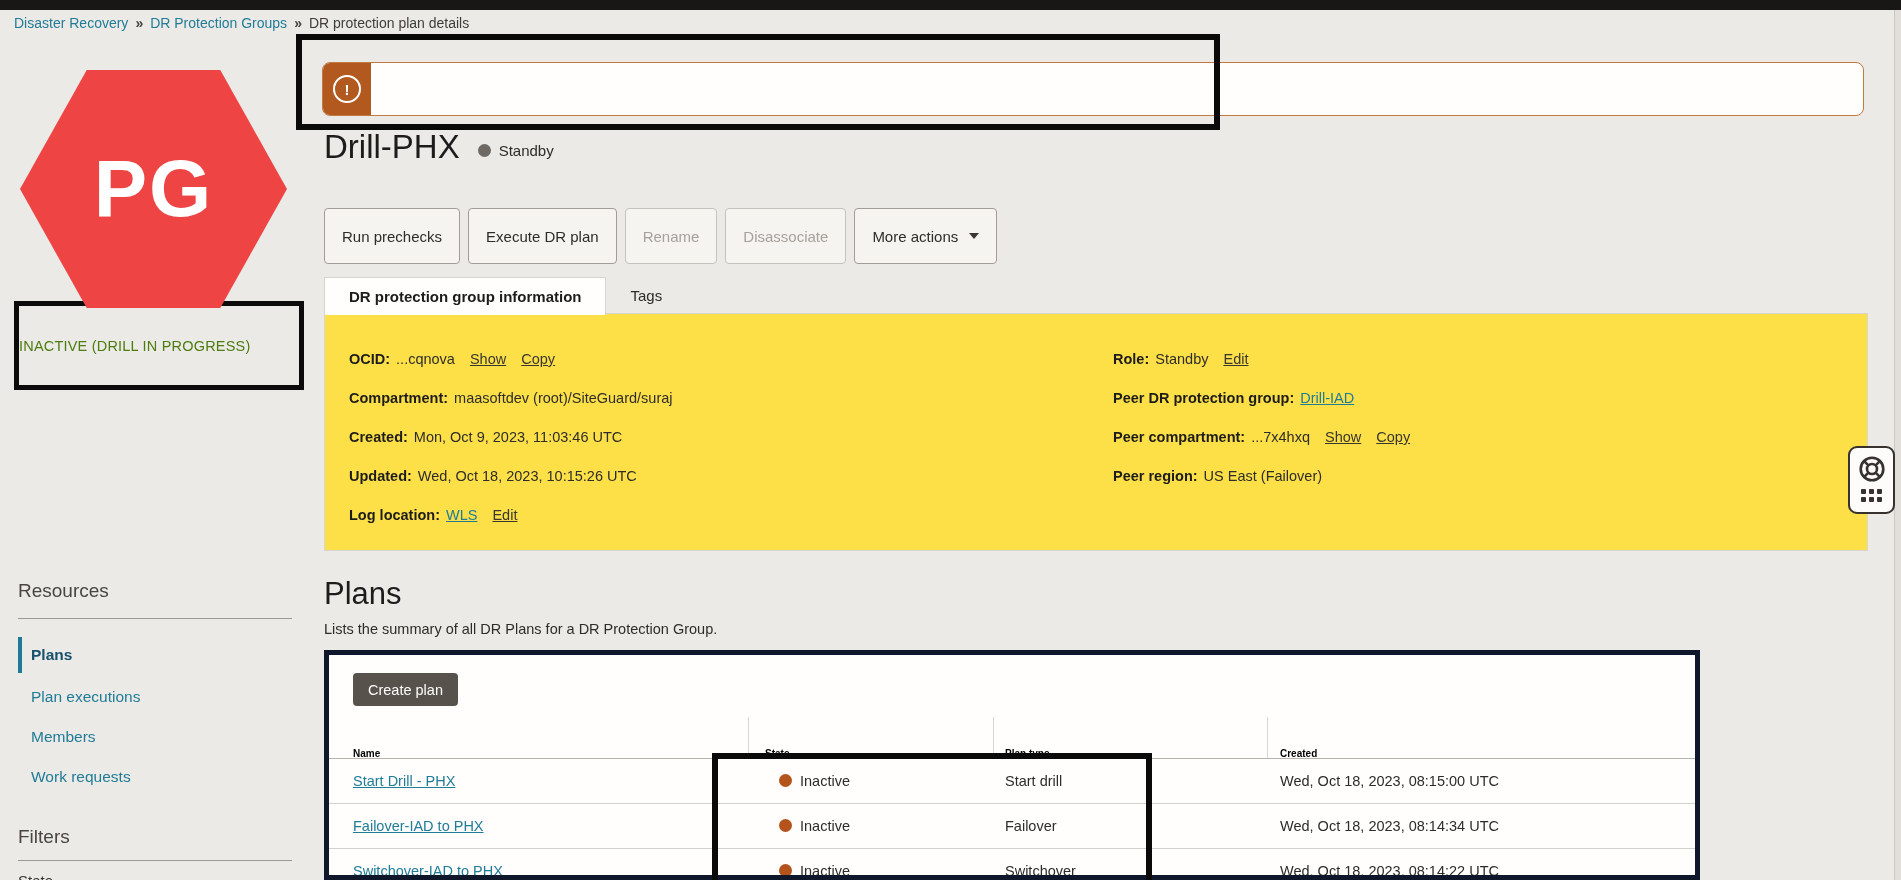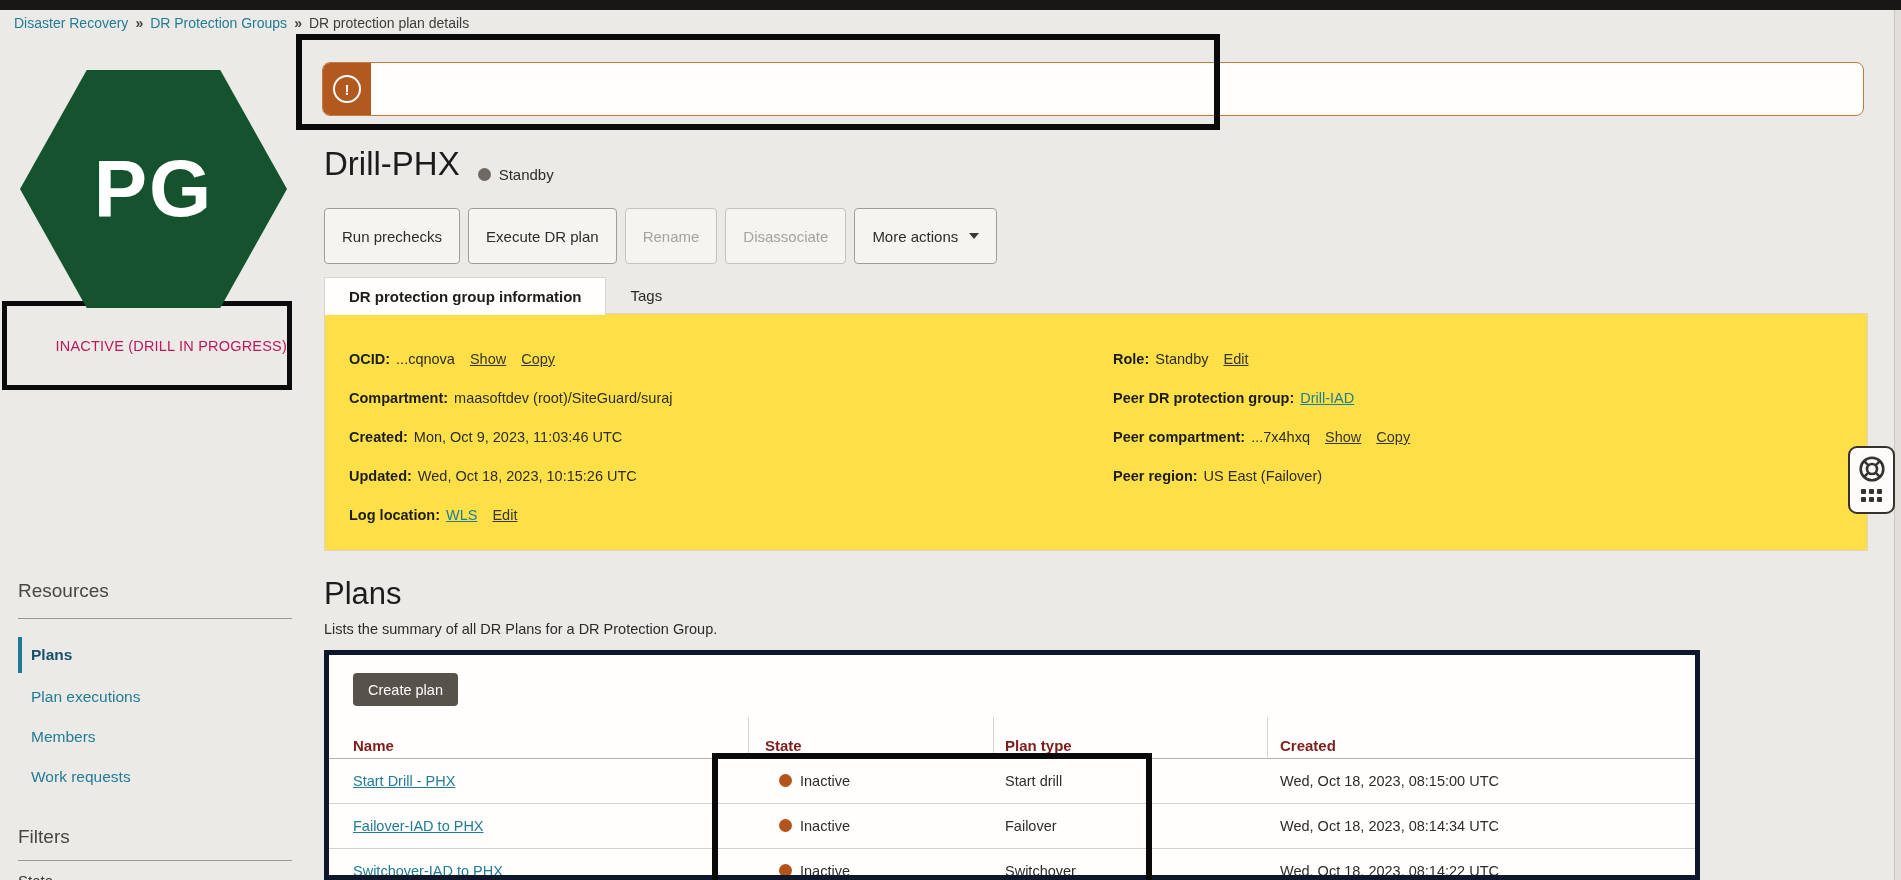--- a/index.html
+++ b/index.html
@@ -7,41 +7,41 @@
   #page{position:relative;width:1901px;height:880px;background:#ebeae7;overflow:hidden;}
 
   
   #topbar{position:absolute;left:0;top:0;width:1901px;height:10px;background:#181715;}
   #breadcrumb{position:absolute;left:0;top:10px;width:1901px;height:26px;display:flex;align-items:center;padding-left:14px;font-size:14px;color:#3f3c39;gap:7px;}
   .crumb-link{color:#217c97;cursor:pointer;}
   .crumb-sep{color:#45423e;font-weight:bold;}
   .crumb-current{color:#3f3c39;}
 
   
-  #hexagon{position:absolute;left:20px;top:70px;width:267px;height:238px;background:#14532d;
+  #hexagon{position:absolute;left:20px;top:70px;width:267px;height:238px;background:#ef4444;
     clip-path:polygon(25% 0,75% 0,100% 50%,75% 100%,25% 100%,0 50%);
     display:flex;align-items:center;justify-content:center;z-index:9;}
   #hexagon span{color:#ffffff;font-size:80px;font-weight:bold;letter-spacing:2px;}
 
   
   .ann{position:absolute;border:6px solid #0a0a0a;pointer-events:none;z-index:8;}
   #ann-banner{left:296px;top:34px;width:912px;height:84px;}
   #ann-table{left:712px;top:753px;width:428px;height:123px;}
-  #status-box{position:absolute;left:2px;top:301px;width:280px;height:79px;border:5px solid #0b0b0b;
-    display:flex;align-items:center;justify-content:flex-end;font-size:14.5px;color:#be185d;z-index:7;letter-spacing:.2px;}
+  #status-box{position:absolute;left:14px;top:301px;width:280px;height:79px;border:5px solid #0b0b0b;
+    display:flex;align-items:center;justify-content:flex-start;font-size:14.5px;color:#4d7c0f;z-index:7;letter-spacing:.2px;}
 
   
   #banner{position:absolute;left:322px;top:62px;width:1540px;height:52px;background:#fffefd;
     border:1px solid #c07a42;border-radius:8px;display:flex;align-items:stretch;z-index:1;}
   .banner-icon{width:48px;background:#b1591f;border-radius:7px 0 0 7px;display:flex;align-items:center;justify-content:center;flex:none;}
   .alert-circle{width:24px;height:24px;border:2px solid #fff;border-radius:50%;color:#fff;display:flex;align-items:center;justify-content:center;font-size:15px;font-weight:bold;line-height:1;}
   .banner-text{display:flex;align-items:center;padding-left:18px;font-size:14.5px;color:#2e2c29;}
 
   
-  #title-row{position:absolute;left:324px;top:145px;display:flex;align-items:flex-end;gap:18px;}
+  #title-row{position:absolute;left:324px;top:128px;display:flex;align-items:center;gap:18px;}
   #page-title{font-size:33px;font-weight:400;color:#1d1c1a;margin:0;}
   .status-inline{display:flex;align-items:center;gap:8px;font-size:15px;color:#2e2c29;padding-top:6px;}
   .gray-dot{width:13px;height:13px;border-radius:50%;background:#6e6963;}
 
   
   #btn-row{position:absolute;left:324px;top:208px;display:flex;gap:8px;}
   .btn{height:38px;padding:8px 17px;background:#f6f4f1;border:1px solid #a29d97;border-radius:4px;
     font-size:15px;color:#2e2c29;display:flex;align-items:center;cursor:pointer;}
   .btn.disabled{color:#a6a19b;border-color:#c6c2bc;}
   .caret{width:0;height:0;border-left:5px solid transparent;border-right:5px solid transparent;border-top:6px solid #3a3733;margin-left:11px;}
@@ -67,21 +67,21 @@
   .nav-item{position:absolute;left:31px;height:18px;line-height:18px;font-size:15.5px;color:#217c97;cursor:pointer;}
   #state-filter{position:absolute;left:18px;top:872px;font-size:15px;color:#3a3835;}
 
   
   #plans-title{position:absolute;left:324px;top:576px;font-size:31px;font-weight:400;color:#1d1c1a;margin:0;}
   #plans-sub{position:absolute;left:324px;top:621px;font-size:14.5px;color:#2e2c29;}
   #plans-panel{position:absolute;left:324px;top:650px;width:1376px;height:230px;background:#fffefd;border:5px solid #0f172a;box-sizing:border-box;overflow:hidden;}
   #create-btn{position:absolute;left:24px;top:18px;height:33px;padding:0 15px;background:#57524c;color:#fffefd;
     border:none;border-radius:4px;font-size:14.5px;display:flex;align-items:center;cursor:pointer;font-family:"Liberation Sans",sans-serif;}
   #thead{position:absolute;left:0;top:62px;width:1542px;height:41px;border-bottom:1px solid #b6b2ad;}
-  .th{position:absolute;top:8px;height:41px;display:flex;align-items:center;font-size:15px;font-weight:bold;color:#7f1d1d;}
+  .th{position:absolute;top:16px;height:41px;display:flex;align-items:center;font-size:10px;font-weight:bold;color:#000000;}
   .th-sep{position:absolute;top:0;width:1px;height:41px;background:#d8d4d0;}
   #sort-caret{position:absolute;left:1516px;top:17px;width:0;height:0;border-left:5px solid transparent;border-right:5px solid transparent;border-top:6px solid #3a3733;cursor:pointer;}
   .trow{position:absolute;left:0;width:1542px;height:45px;border-bottom:1px solid #d4d0cb;}
   .td{position:absolute;top:0;height:45px;display:flex;align-items:center;font-size:14.5px;color:#2e2c29;}
   .row-link{color:#217c97;text-decoration:underline;cursor:pointer;}
   .state-dot{width:13px;height:13px;border-radius:50%;background:#b4541c;}
 
   
   #help-widget{position:absolute;left:1848px;top:446px;width:47px;height:68px;background:#fdfcfb;border:2px solid #36322d;
     border-radius:9px;z-index:6;display:flex;flex-direction:column;align-items:center;padding-top:6px;gap:5px;box-sizing:border-box;}

